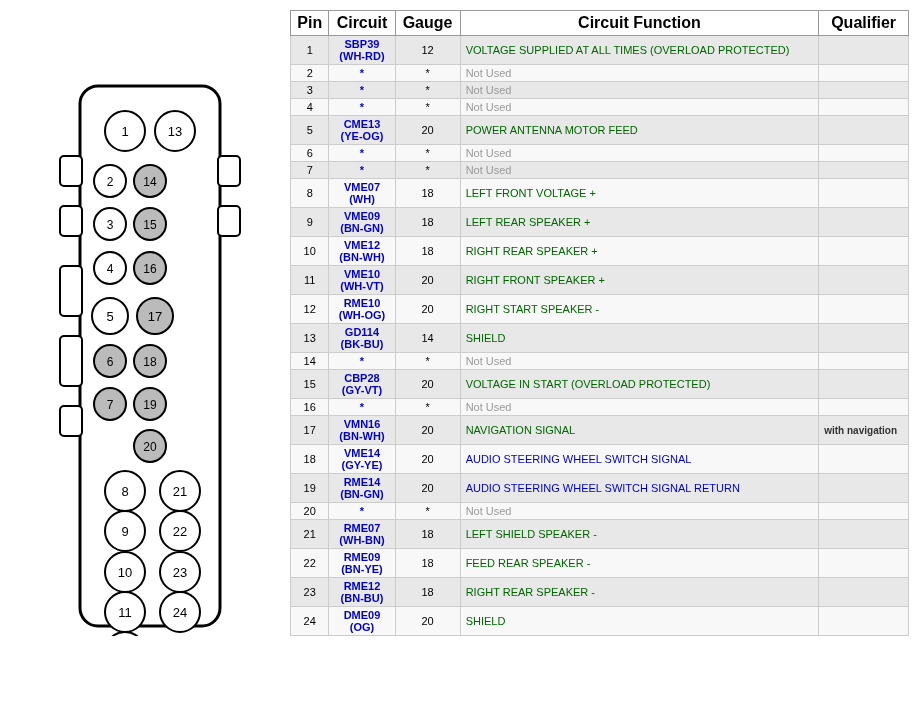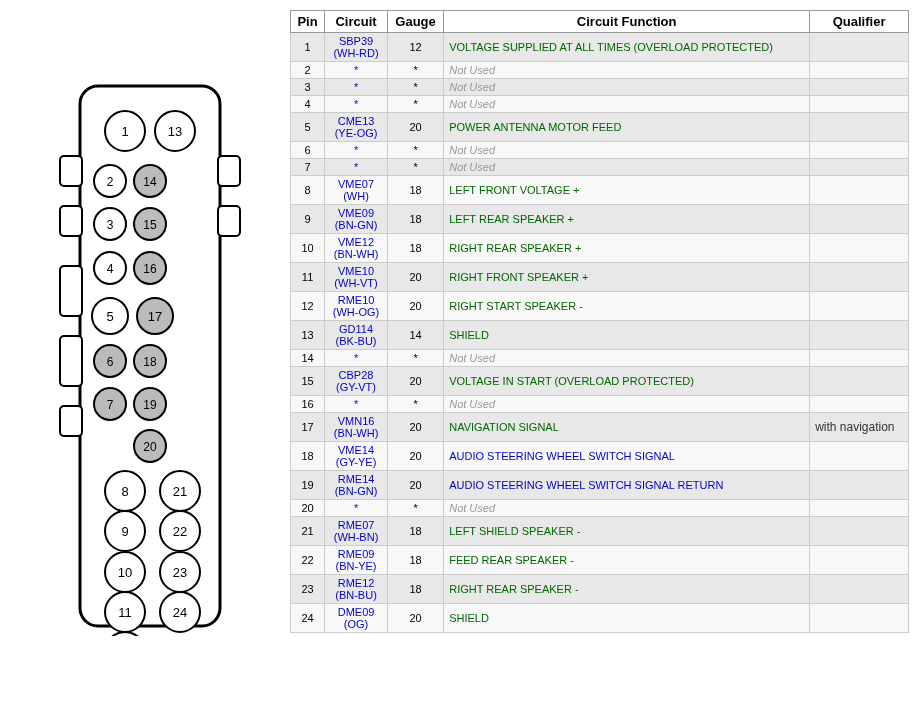--- a/index.html
+++ b/index.html
@@ -38,21 +38,21 @@
 
     thead tr {
       background: #fff;
     }
 
     thead th {
       border: 1px solid #999;
       padding: 3px 5px;
       text-align: center;
       font-weight: bold;
-      font-size: 13px;
+      font-size: 16px;
       background: #fff;
     }
 
     tbody tr:nth-child(odd) {
       background: #e8e8e8;
     }
     tbody tr:nth-child(even) {
       background: #f8f8f8;
     }
 
@@ -63,44 +63,44 @@
     }
 
     td.pin {
       text-align: center;
       font-weight: normal;
     }
 
     td.circuit {
       text-align: center;
       color: #0000cc;
-      font-weight: normal;
+      font-weight: bold;
     }
 
     td.circuit.asterisk {
       color: #0000cc;
     }
 
     td.gauge {
       text-align: center;
     }
 
     td.function {
       color: #006600;
       margin-left: 16px;
     }
 
     td.function.notused {
       color: #999;
-      font-style: italic;
     }
 
     td.qualifier {
       color: #333;
-      font-size: 12px;
+      font-size: 10px;
+      font-weight: bold;
     }
 
     td.function.highlight-blue {
       color: #0000cc;
     }
   </style>
 </head>
 <body>
 
 <div class="connector-diagram">

